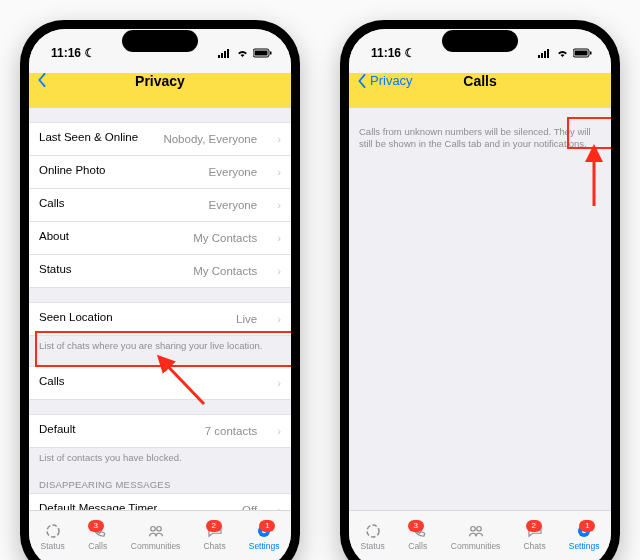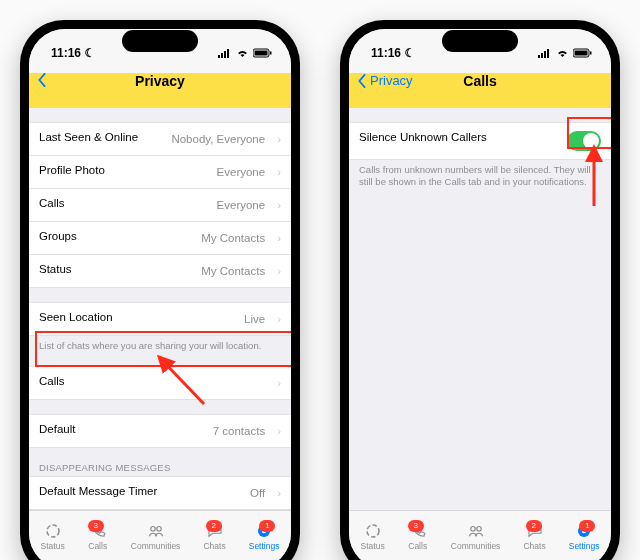--- a/index.html
+++ b/index.html
@@ -83,21 +83,21 @@
     background: #fff;
     border-top: 1px solid #e1e1e4;
     border-bottom: 1px solid #e1e1e4;
     padding: 8px 10px;
     display: flex;
     justify-content: space-between;
     min-height: 16px;
   }
   .row + .row { border-top: none; }
   .row .label { color: #000; }
-  .row .value { color: #8e8e93; display: flex; align-items: center; gap: 12px; margin-left: 24px; }
+  .row .value { color: #8e8e93; display: flex; align-items: center; gap: 20px; margin-left: 24px; }
   .chev { color: #c7c7cc; }
   .footer-note {
     color: #8e8e93;
     font-size: 9.5px;
     padding: 4px 10px 0 10px;
     line-height: 1.3;
   }
   .header-note {
     color: #8e8e93;
     font-size: 9.5px;
@@ -187,35 +187,35 @@
     <div class="content">
       <div class="group">
         <div class="row">
             <span class="label">Last Seen &amp; Online</span>
             <span class="value">
               <span>Nobody, Everyone</span>
               <span class="chev">›</span>
             </span>
           </div>
         <div class="row">
-            <span class="label">Profile Photo</span>
+            <span class="label">Online Photo</span>
             <span class="value">
               <span>Everyone</span>
               <span class="chev">›</span>
             </span>
           </div>
         <div class="row">
             <span class="label">Calls</span>
             <span class="value">
               <span>Everyone</span>
               <span class="chev">›</span>
             </span>
           </div>
         <div class="row">
-            <span class="label">Groups</span>
+            <span class="label">About</span>
             <span class="value">
               <span>My Contacts</span>
               <span class="chev">›</span>
             </span>
           </div>
         <div class="row">
             <span class="label">Status</span>
             <span class="value">
               <span>My Contacts</span>
               <span class="chev">›</span>
@@ -224,40 +224,41 @@
       </div>
 
       <div class="group">
         <div class="row">
             <span class="label">Seen Location</span>
             <span class="value">
               <span>Live</span>
               <span class="chev">›</span>
             </span>
           </div>
-        <div class="footer-note">List of chats where you are sharing your will location.</div>
+        <div class="footer-note">List of chats where you are sharing your live location.</div>
       </div>
 
       <div class="group">
         <div class="row">
             <span class="label">Calls</span>
             <span class="value">
               <span class="chev">›</span>
             </span>
           </div>
       </div>
 
       <div class="group">
         <div class="row">
             <span class="label">Default</span>
             <span class="value">
               <span>7 contacts</span>
               <span class="chev">›</span>
             </span>
           </div>
+        <div class="footer-note">List of contacts you have blocked.</div>
       </div>
 
       <div class="group">
         <div class="header-note">DISAPPEARING MESSAGES</div>
         <div class="row">
             <span class="label">Default Message Timer</span>
             <span class="value">
               <span>Off</span>
               <span class="chev">›</span>
             </span>
@@ -347,24 +348,20 @@
         <svg viewBox="0 0 10 16">
             <path d="M8 1 L2 8 L8 15" stroke="#007aff" stroke-width="2" fill="none" stroke-linecap="round"></path>
           </svg>
         <span>Privacy</span>
       </div>
       <div class="nav-title">Calls</div>
     </div>
 
     <div class="content">
       <div class="group">
-        <div class="row">
-          <span class="label">Silence Unknown Callers</span>
-          <span class="toggle"></span>
-        </div>
         <div class="footer-note">Calls from unknown numbers will be silenced. They will still be shown in the Calls tab and in your notifications.</div>
       </div>
     </div>
 
     <div class="tabbar">
       <div class="tab">
           <svg viewBox="0 0 24 24">
             <circle cx="12" cy="12" r="8" fill="none" stroke="currentColor" stroke-width="2" stroke-dasharray="6 3"></circle>
           </svg>
           <span>Status</span>

